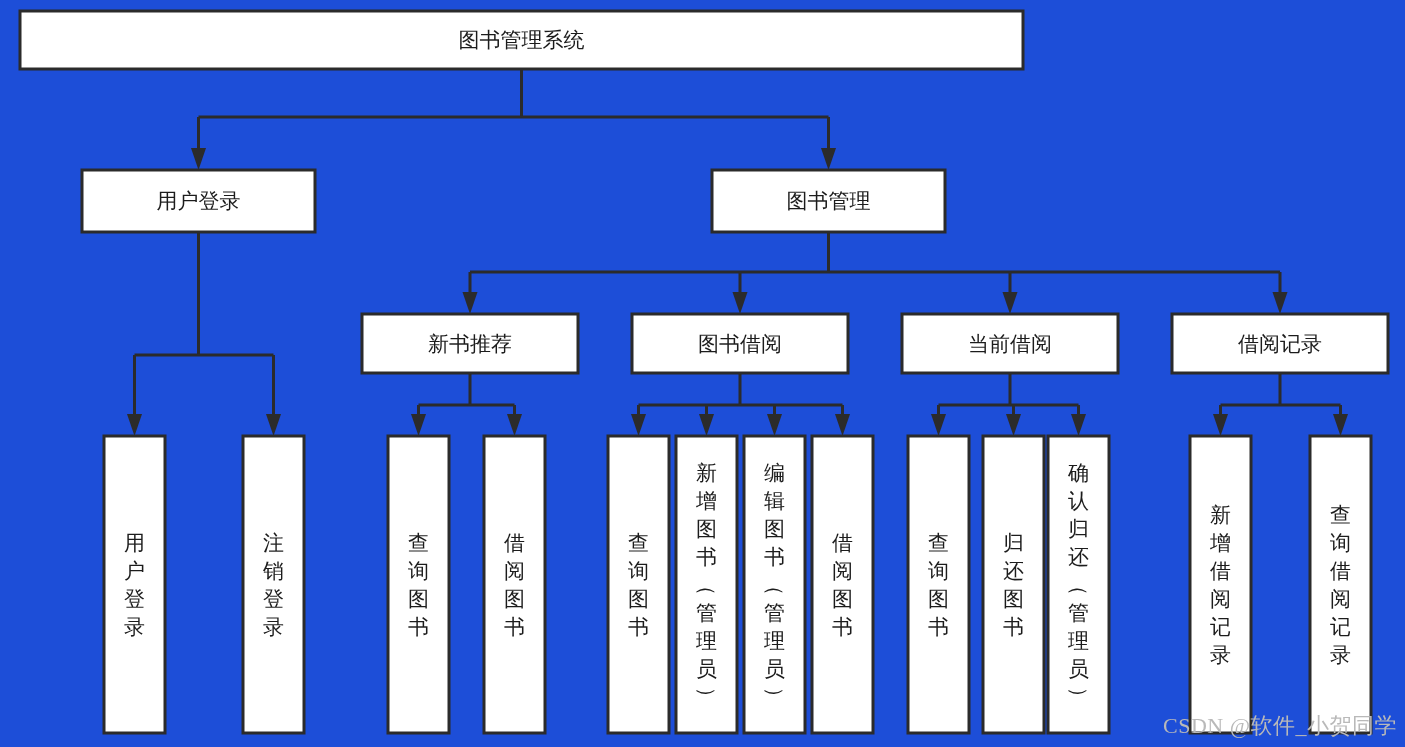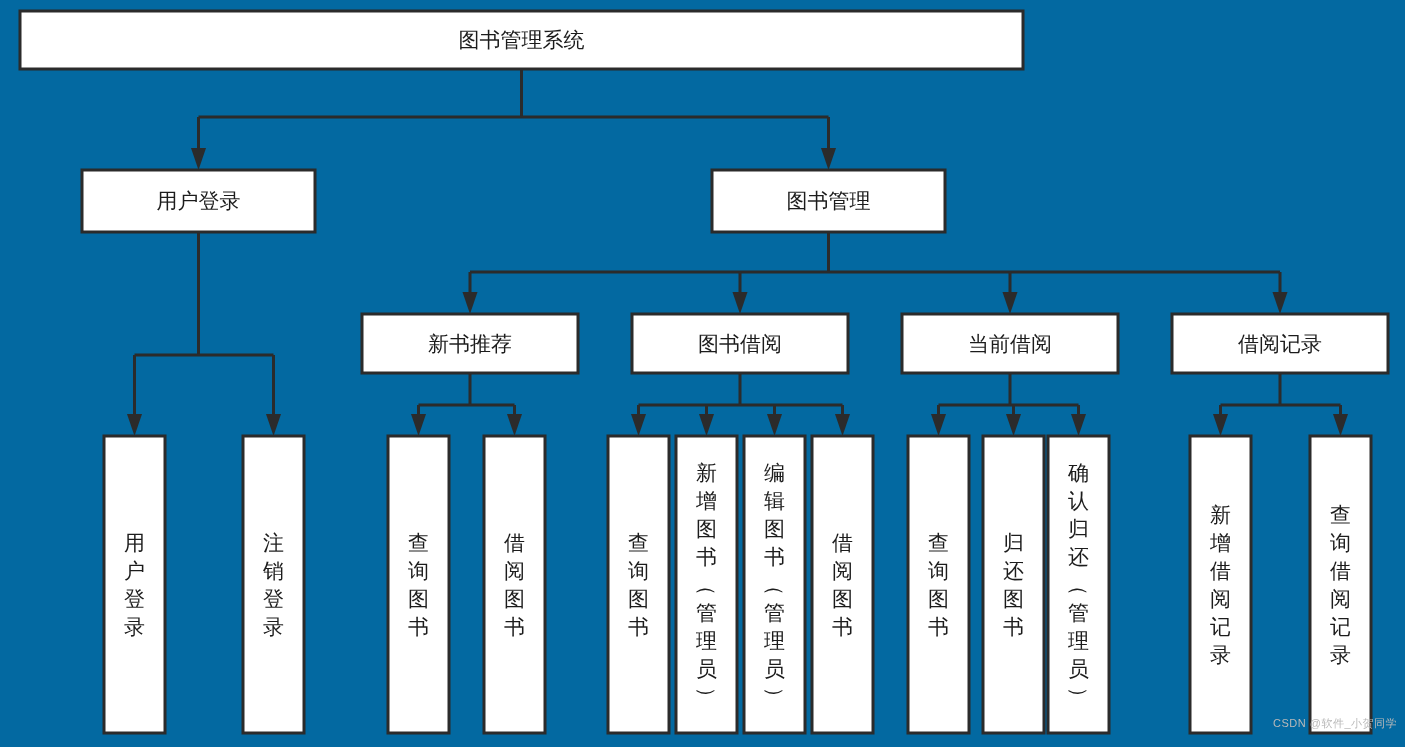--- a/index.html
+++ b/index.html
@@ -10,21 +10,21 @@
   body {
     width: 1405px;
     height: 747px;
     font-family: "DejaVu Sans", "Liberation Sans", sans-serif;
     overflow: hidden;
   }
   #diagram-root {
     position: relative;
     width: 1405px;
     height: 747px;
-    background: #0369a1;
+    background: #1d4ed8;
   }
   svg#flowchart {
     position: absolute;
     left: 0;
     top: 0;
     width: 1405px;
     height: 747px;
     display: block;
   }
   .node-box {
@@ -50,23 +50,23 @@
   }
   .node-label-v {
     font-family: "DejaVu Sans", "Liberation Sans", sans-serif;
     font-size: 21px;
     fill: #1c1c1c;
     text-anchor: middle;
   }
   .watermark {
     position: absolute;
     right: 8px;
-    bottom: 16px;
-    font-family: Liberation Sans, sans-serif;
-    font-size: 11px;
+    bottom: 6px;
+    font-family: Liberation Serif, serif;
+    font-size: 22px;
     color: #b9b9b9;
     letter-spacing: 0.5px;
     white-space: nowrap;
     user-select: none;
   }
 </style>
 </head>
 <body>
 
 <div id="diagram-root">

